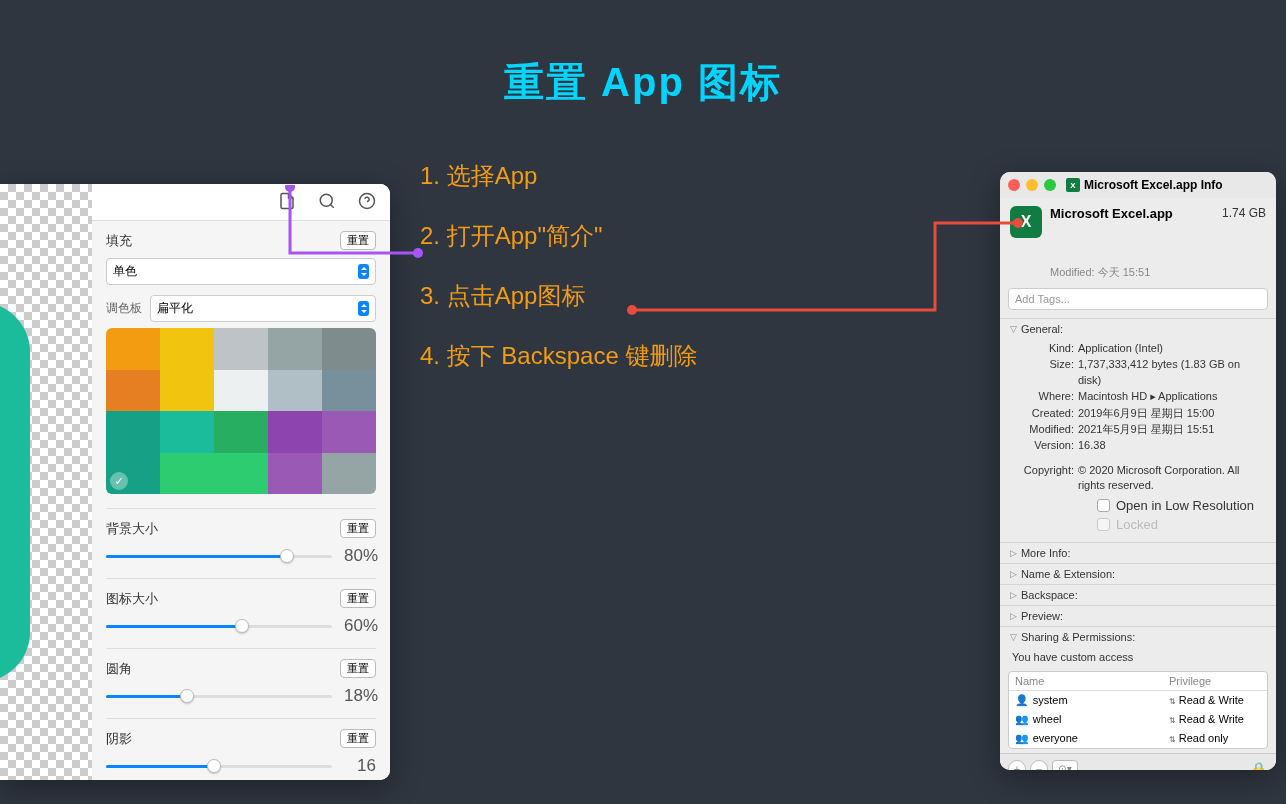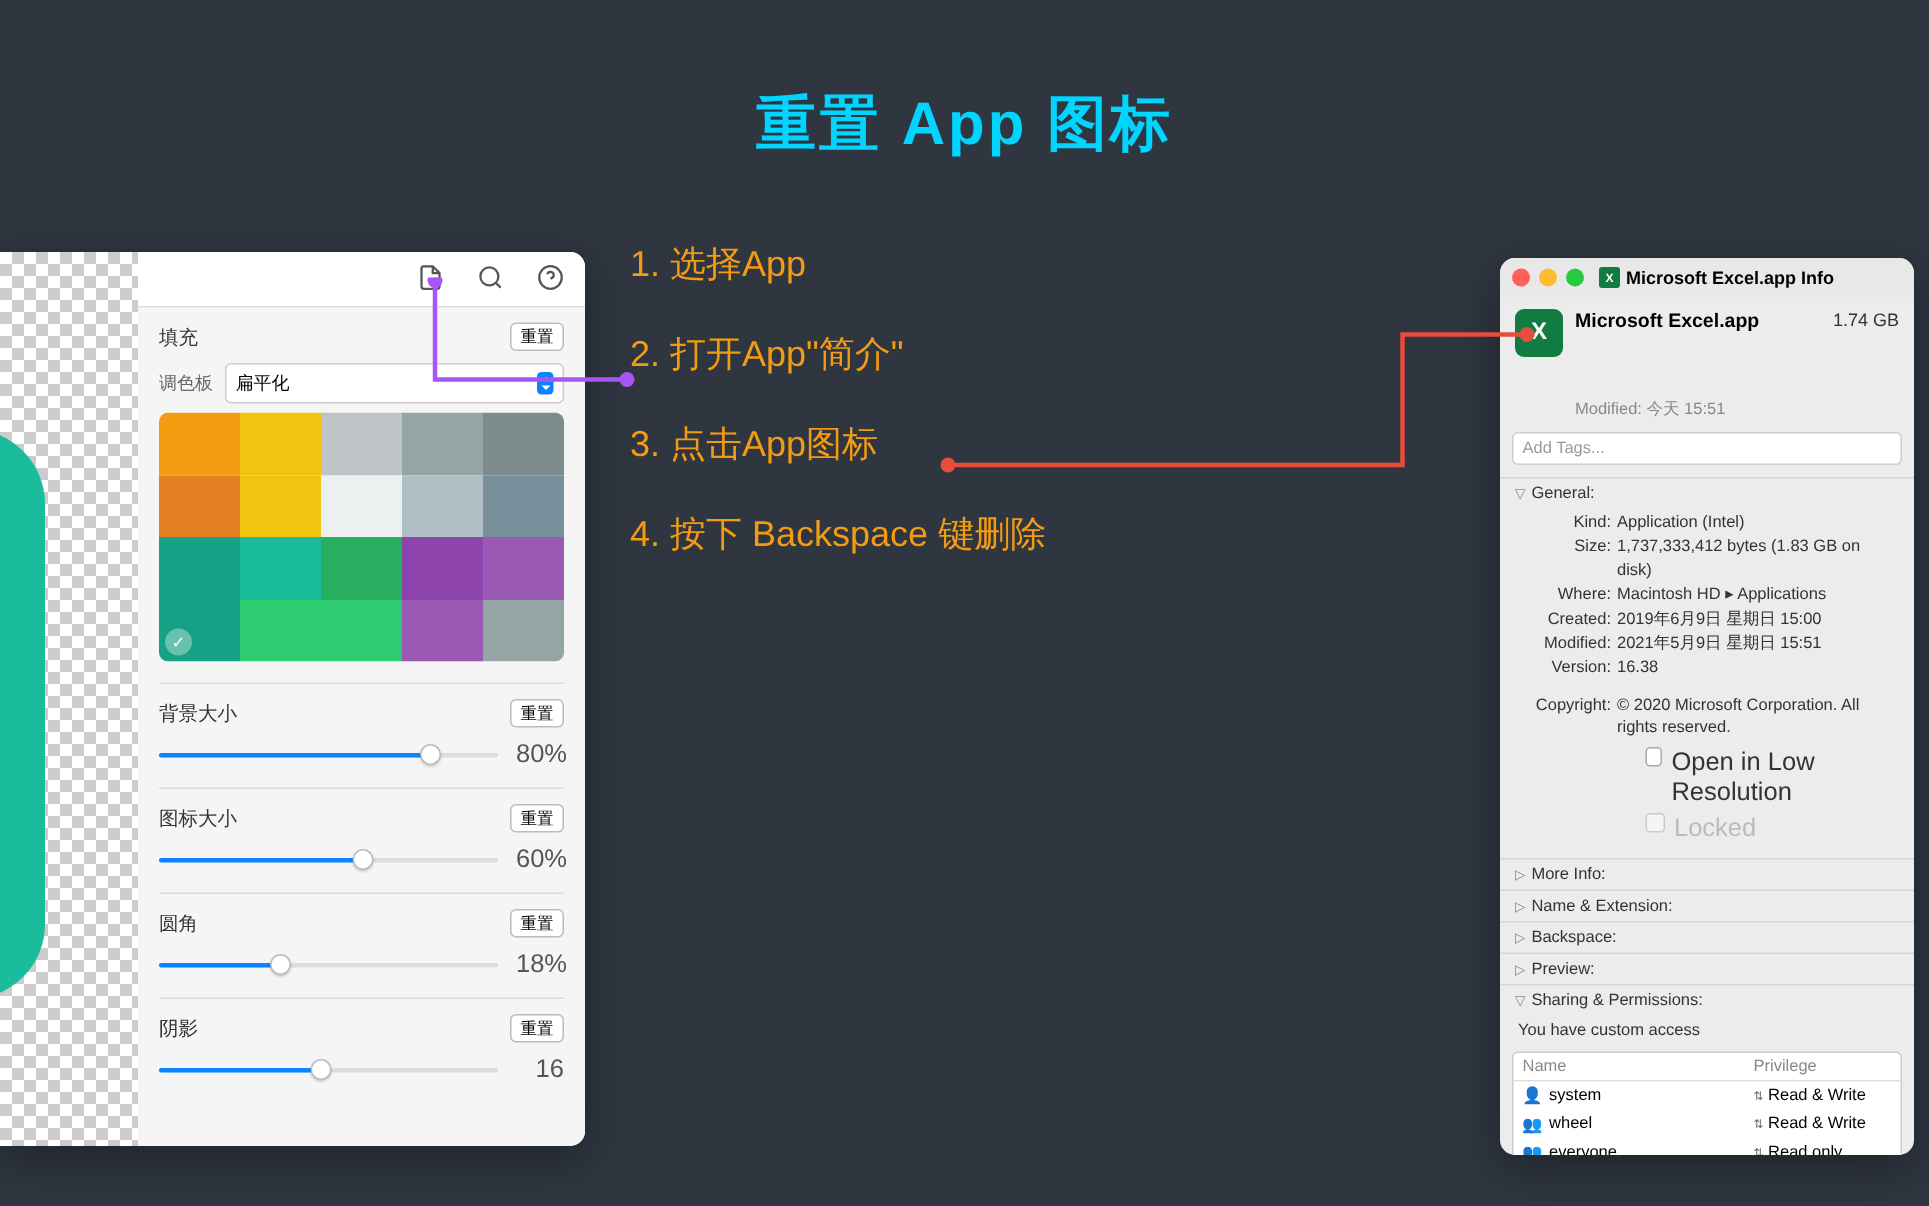--- a/index.html
+++ b/index.html
@@ -27,21 +27,21 @@
   left: 420px;
   color: #f39c12;
   font-size: 24px;
   font-weight: 500;
 }
 .steps div { margin-bottom: 28px; }
 
 
 .left-panel {
   position: absolute;
-  top: 168px;
+  top: 184px;
   left: 0;
   width: 390px;
   height: 596px;
   background: #fff;
   border-radius: 0 10px 10px 0;
   box-shadow: 0 8px 30px rgba(0,0,0,0.35);
   overflow: hidden;
   display: flex;
 }
 .icon-preview {
@@ -111,21 +111,21 @@
 .app-name{font-size:13px;font-weight:700;}
 .app-size{font-size:12px;color:#333;margin-left:auto;}
 .app-mod{font-size:11px;color:#888;margin-top:44px;}
 .tags-input{margin:0 8px 8px;border:1px solid #ccc;border-radius:4px;padding:4px 6px;font-size:11px;color:#999;background:#fff;}
 .section-hdr{padding:4px 10px;font-size:11px;color:#333;display:flex;align-items:center;gap:4px;border-top:1px solid #d5d5d5;}
 .section-hdr .tri{font-size:9px;color:#888;}
 .info-block{padding:2px 10px 8px 22px;font-size:11px;color:#333;}
 .info-line{display:flex;gap:4px;margin-bottom:1px;line-height:1.4;}
 .info-k{width:52px;text-align:right;color:#333;}
 .info-v{flex:1;}
-.checkbox-line{display:flex;gap:6px;margin:4px 0 2px 60px;font-size:17px;padding-left:15px;}
+.checkbox-line{display:flex;align-items:center;gap:6px;margin:4px 0 2px 60px;font-size:13px;padding-left:15px;}
 .cb{width:13px;height:13px;border:1px solid #aaa;border-radius:3px;background:#fff;}
 .locked-txt{color:#bbb;}
 .perm-text{font-size:11px;padding:4px 12px;color:#333;}
 .perm-table{margin:4px 8px;border:1px solid #ccc;border-radius:4px;background:#fff;font-size:11px;}
 .perm-head,.perm-row{display:flex;padding:3px 6px;}
 .perm-head{color:#888;border-bottom:1px solid #ddd;}
 .perm-name{flex:1;display:flex;align-items:center;gap:4px;}
 .perm-priv{width:92px;}
 .updown{font-size:8px;color:#666;margin-right:3px;}
 .bottom-bar{margin-top:auto;padding:6px 8px;display:flex;align-items:center;gap:4px;border-top:1px solid #ccc;background:#e8e8e8;}
@@ -168,20 +168,24 @@
         </svg>
       <svg class="ico" viewBox="0 0 24 24" fill="none" stroke="currentColor" stroke-width="2">
           <circle cx="12" cy="12" r="10"></circle>
           <path d="M9.09 9a3 3 0 0 1 5.83 1c0 2-3 3-3 3"></path>
           <line x1="12" y1="17" x2="12" y2="17"></line>
         </svg>
     </div>
     <div class="section-head">
       <span class="section-label">填充</span>
       <button class="reset-btn">重置</button>
+    </div>
+    <div class="dropdown">
+      <span>单色</span>
+      <span class="dd-arrow"></span>
     </div>
     <div class="palette-row">
       <span class="lbl">调色板</span>
       <div class="dropdown">
         <span>扁平化</span>
         <span class="dd-arrow"></span>
       </div>
     </div>
     <div class="swatch-grid" id="swatch-grid">
         <div class="swatch" style="background: rgb(243, 156, 18);"></div>

